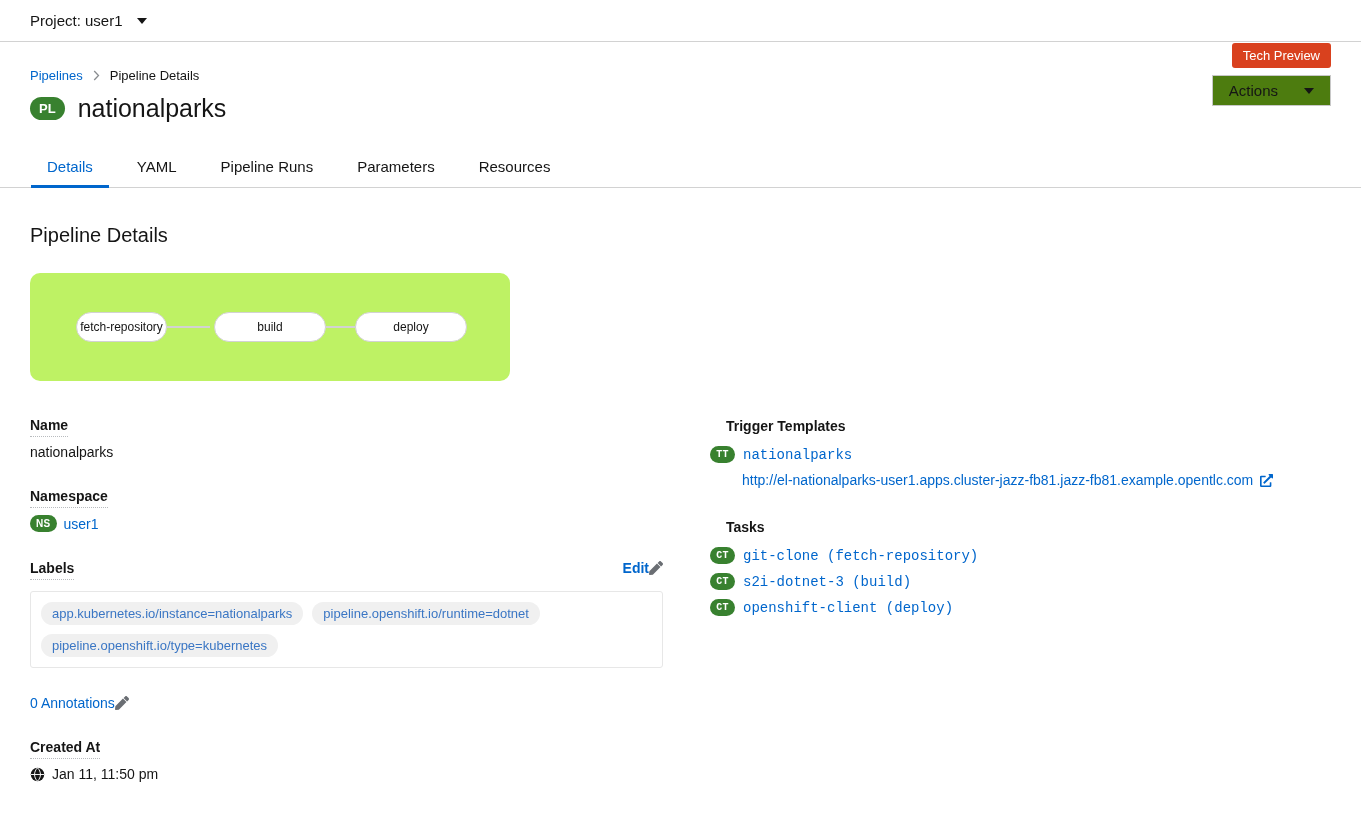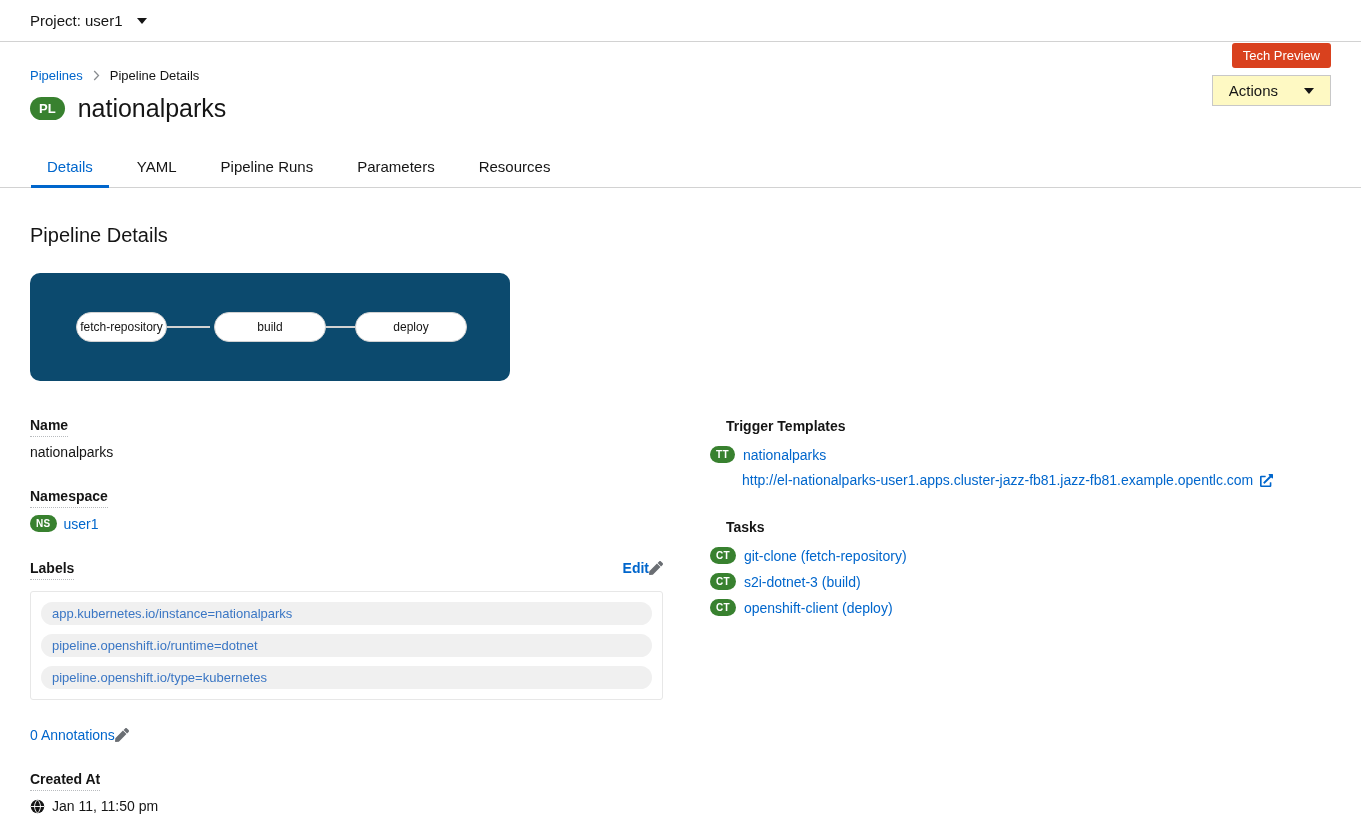--- a/index.html
+++ b/index.html
@@ -40,21 +40,21 @@
   .res-badge {
     display:inline-flex; align-items:center; justify-content:center;
     background:#38812f; color:#fff; font-weight:700;
     border-radius:12px;
   }
   .res-badge.lg { font-size:13px; height:23px; padding:0 9px; }
   .res-badge.sm { font-size:10px; height:17px; padding:0 6px; min-width:25px; letter-spacing:.3px; }
   h1.page-title { font-size:25px; font-weight:400; margin:0; color:#151515; }
   .actions-toggle {
     position:absolute; top:33px; right:30px;
-    background:#fef9c3; border:1px solid #c8c8c8;
+    background:#4d7c0f; border:1px solid #c8c8c8;
     font-family:inherit; font-size:15px; color:#151515;
     padding:6px 16px; display:flex; align-items:center; gap:26px;
     cursor:pointer; min-width:101px;
   }
 
   
   .tabs {
     display:flex; margin-top:27px; padding-left:40px;
     border-bottom:1px solid #d2d2d2;
   }
@@ -66,21 +66,21 @@
   }
   .tab:first-child { margin-left:-9px; }
   .tab.active { color:#0066cc; border-bottom-color:#0066cc; }
 
   
   .content { padding:0 30px; }
   h2.section-title { font-size:20px; font-weight:400; margin:36px 0 0; }
 
   .graph-card {
     margin-top:26px; width:480px; height:108px;
-    background:#0c4a6e; border-radius:10px; position:relative;
+    background:#bef264; border-radius:10px; position:relative;
   }
   .graph-node {
     position:absolute; top:39px; height:30px;
     background:#fff; border:1px solid #d2d2d2; border-radius:15px;
     display:flex; align-items:center; justify-content:center;
     font-size:12px; color:#151515; cursor:pointer;
   }
   .graph-edge { position:absolute; top:53px; height:2px; background:#d2d2d2; }
   .node-0 { left:46px;  width:91px; }
   .node-1 { left:184px; width:112px; }
@@ -94,30 +94,30 @@
   .col-right { flex:1; }
 
   .dt { font-size:14px; font-weight:700; margin:0; }
   .dt .dt-text { border-bottom:1px dotted #b8bbbe; padding-bottom:3px; cursor:default; }
   .dd { margin:11px 0 28px; font-size:14px; display:flex; align-items:center; gap:7px; }
   .dt-row { display:flex; justify-content:space-between; align-items:flex-start; }
   .edit-link { display:inline-flex; align-items:center; font-size:14px; }
 
   .labels-box {
     margin:11px 0 27px; border:1px solid #e7e7e7; border-radius:3px;
-    padding:10px; display:flex; flex-wrap:wrap; gap:9px;flex-direction:column;
+    padding:10px; display:flex; flex-wrap:wrap; gap:9px;
   }
   .label-pill {
     background:#f0f0f0; color:#3a76c4; font-size:13px;
     padding:4px 11px; border-radius:14px; cursor:pointer;
     white-space:nowrap;
   }
 
   .col-right h3 { font-size:14px; font-weight:700; margin:1px 16px 12px; }
-  .res-row { display:flex; align-items:center; gap:8px; margin-bottom:9px; font-size:14px; }
+  .res-row { display:flex; align-items:center; gap:8px; margin-bottom:9px; font-size:14px;font-family:Liberation Mono, monospace; }
   .url-row { margin:1px 0 0 32px; }
   .url-link { display:inline-flex; align-items:center; gap:7px; font-size:14px; }
   .tasks-block { margin-top:31px; }
 
   .icon { display:inline-flex; flex:none; }
 </style>
 </head>
 <body>
 
 <div class="topbar">

